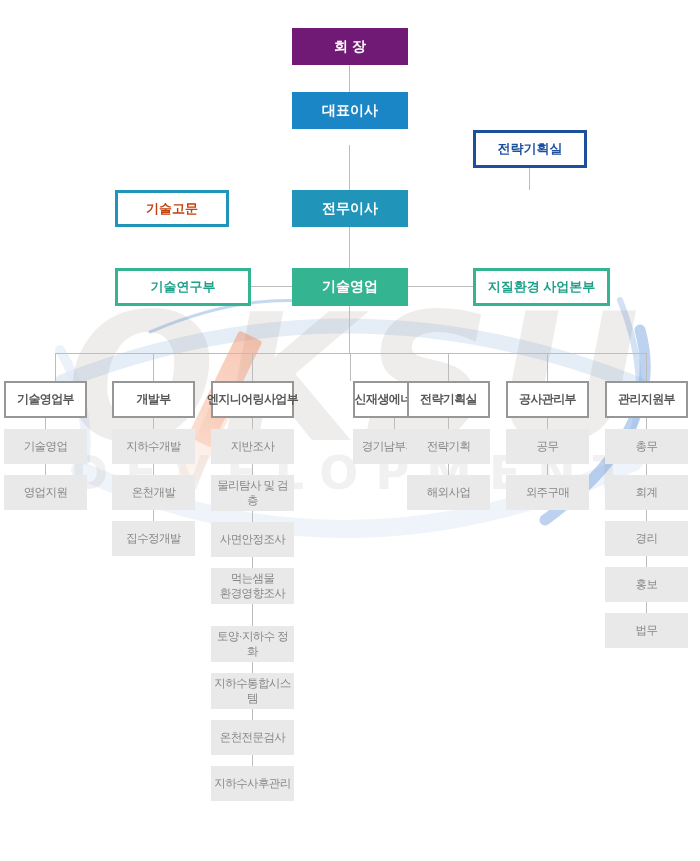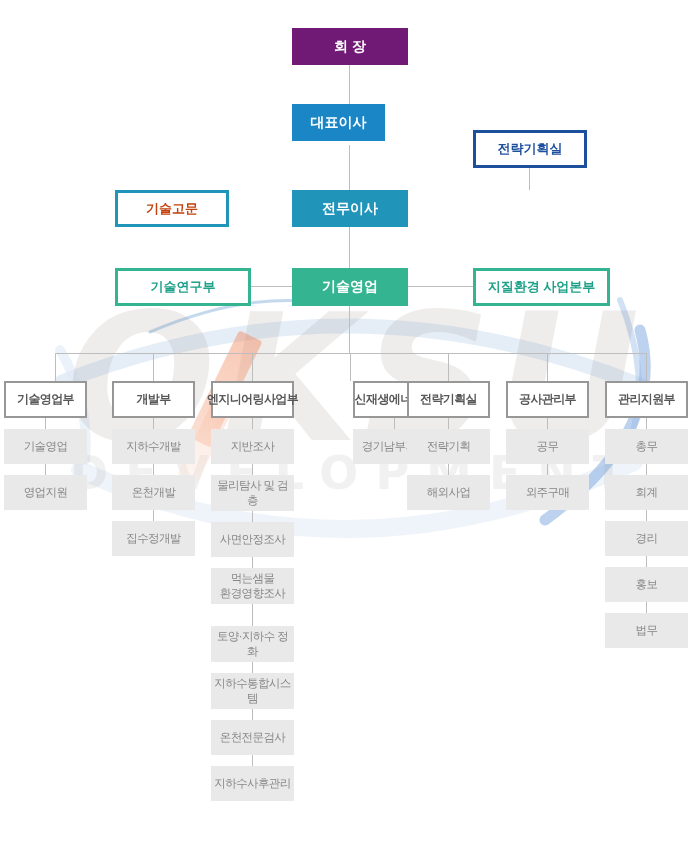--- a/index.html
+++ b/index.html
@@ -86,21 +86,21 @@
   <div class="vline" style="left:349px;top:65px;height:43px"></div>
   <div class="vline" style="left:349px;top:145px;height:45px"></div>
   <div class="vline" style="left:349px;top:227px;height:41px"></div>
   <div class="vline" style="left:529px;top:168px;height:22px"></div>
   <div class="hline" style="left:229px;top:286px;width:63px"></div>
   <div class="hline" style="left:408px;top:286px;width:65px"></div>
   <div class="vline" style="left:349px;top:306px;height:47px"></div>
   <div class="hline" style="left:55px;top:353px;width:592px"></div>
 
   <div class="box fill fill-navy" style="left:292px;top:28px;width:116px;height:37px">회 장</div>
-  <div class="box fill fill-blue" style="left:292px;top:104px;width:93px;height:37px">대표이사</div>
+  <div class="box fill fill-blue" style="left:292px;top:92px;width:116px;height:37px">대표이사</div>
   <div class="box fill fill-teal" style="left:292px;top:190px;width:116px;height:37px">전무이사</div>
   <div class="box fill fill-green" style="left:292px;top:268px;width:116px;height:38px">기술영업</div>
 
   <div class="box outline outline-navy" style="left:473px;top:130px;width:114px;height:38px">전략기획실</div>
   <div class="box outline outline-teal" style="left:115px;top:190px;width:114px;height:37px">기술고문</div>
   <div class="box outline outline-green" style="left:115px;top:268px;width:136px;height:38px">기술연구부</div>
   <div class="box outline outline-green" style="left:473px;top:268px;width:137px;height:38px">지질환경 사업본부</div>
 
   <div id="dept-columns">
       <div class="vline" style="left: 55px; top: 353px; height: 28px;"></div>

